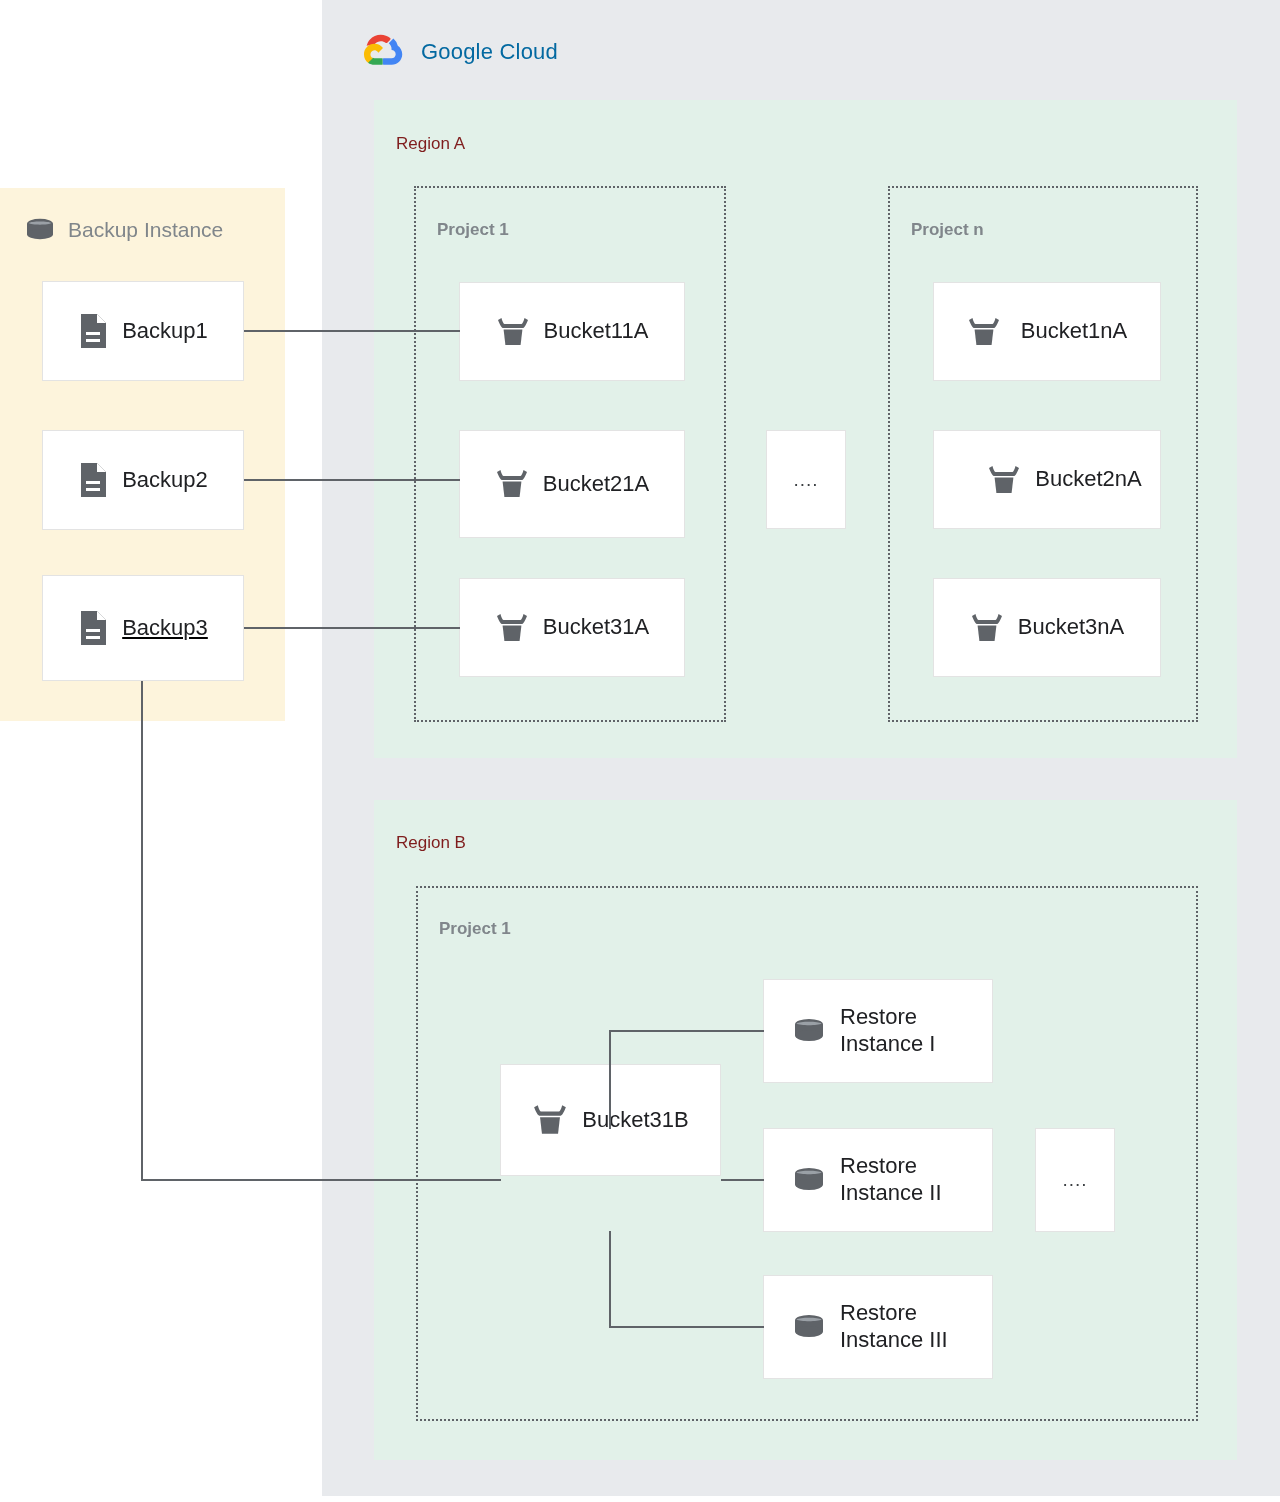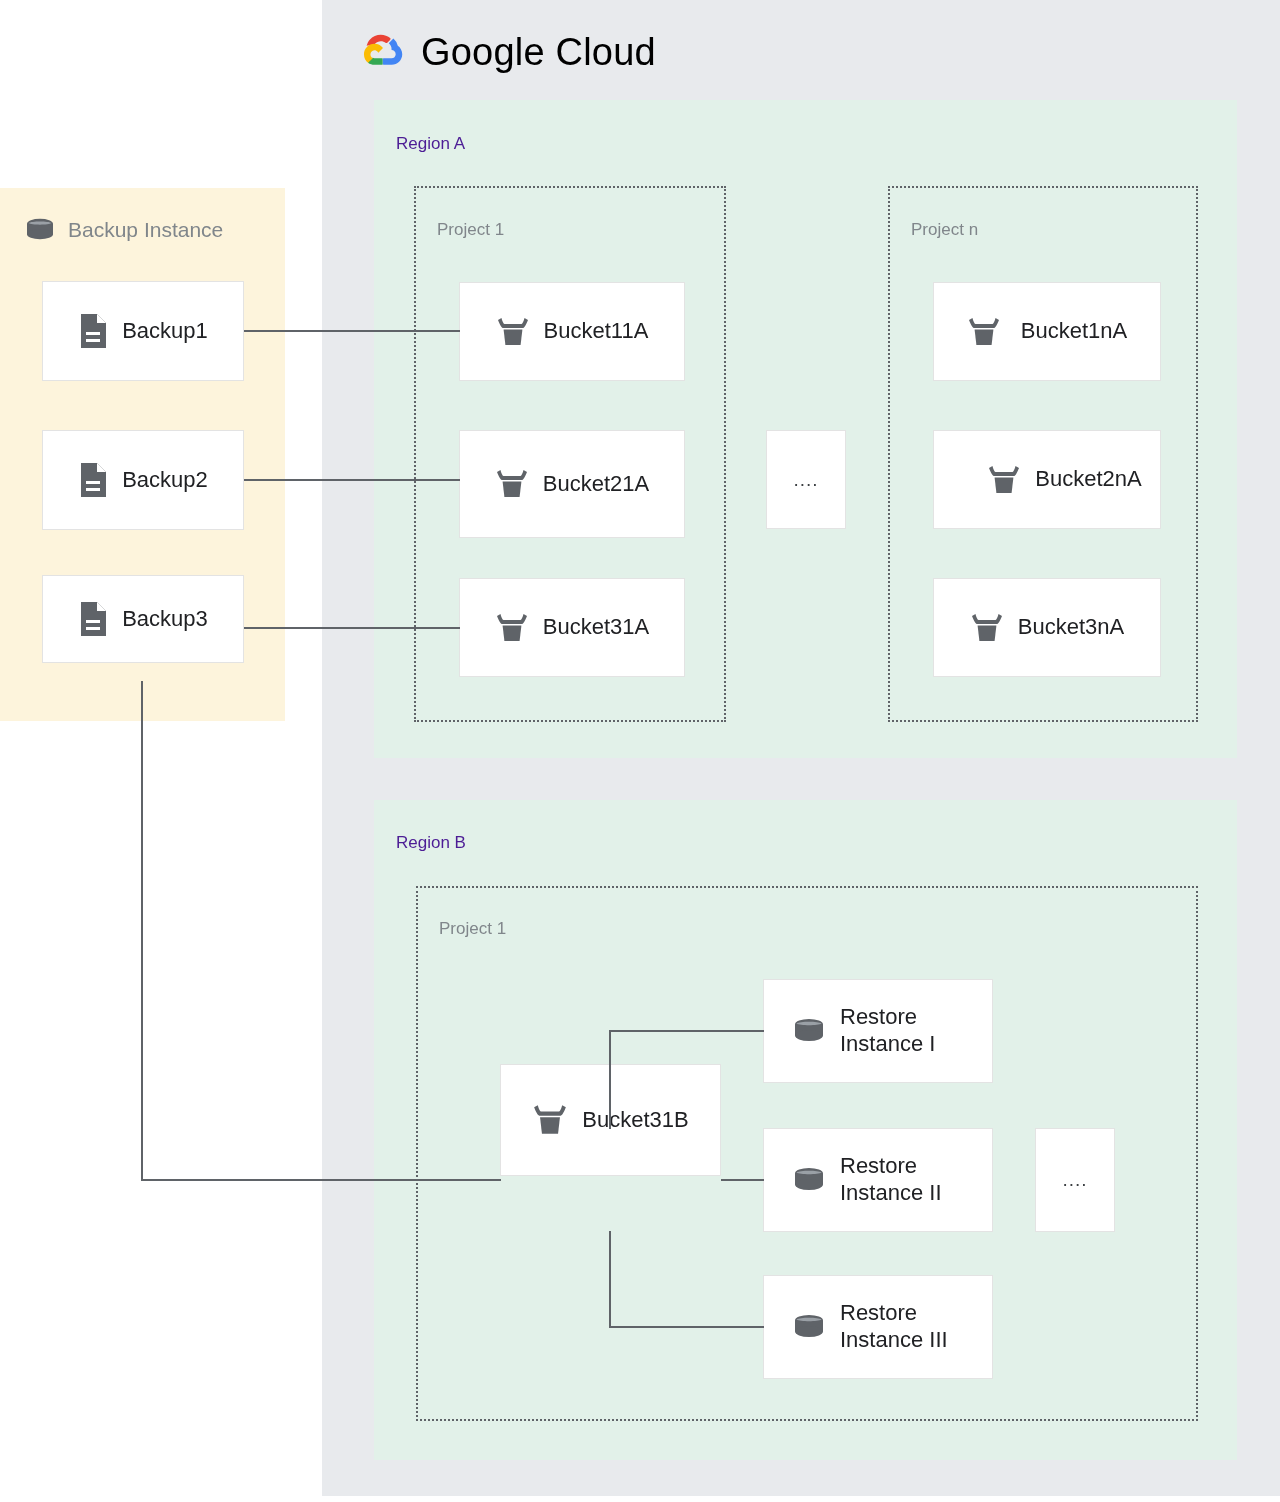--- a/index.html
+++ b/index.html
@@ -3,28 +3,28 @@
 <meta charset="utf-8">
 <style>
   html,body{margin:0;padding:0;background:#ffffff;}
   body{font-family:"Liberation Sans","DejaVu Sans",sans-serif;}
   #stage{position:relative;width:1280px;height:1502px;overflow:hidden;background:#ffffff;}
 
   
   .gcp-panel{position:absolute;left:322px;top:0;width:958px;height:1496px;background:#e8eaed;}
   .gcp-logo-wrap{position:absolute;left:358px;top:30px;display:flex;align-items:center;gap:13px;}
   .gcp-logo{width:50px;height:44px;display:block;}
-  .gcp-word{font-size:38px;color:#000000;letter-spacing:.2px;white-space:nowrap;}
+  .gcp-word{font-size:22px;color:#0369a1;letter-spacing:.2px;white-space:nowrap;}
   .gcp-word b{font-weight:400;}
 
   .region{position:absolute;background:#e2f1e9;}
-  .region-label{position:absolute;font-size:17px;color:#4c1d95;}
+  .region-label{position:absolute;font-size:17px;color:#7f1d1d;}
 
   .project{position:absolute;border:2px dotted #5f6368;box-sizing:border-box;}
-  .project-label{position:absolute;font-size:17px;color:#80868b;}
+  .project-label{position:absolute;font-size:17px;color:#80868b;font-weight:bold;}
 
   
   .backup-zone{position:absolute;left:0;top:188px;width:285px;height:533px;background:#fdf4dc;}
   .backup-zone-head{position:absolute;left:24px;top:217px;display:flex;align-items:center;gap:12px;}
   .bz-label{font-size:21px;color:#80868b;white-space:nowrap;}
 
   
   .node{position:absolute;background:#ffffff;border:1px solid #e3e3e3;box-sizing:border-box;
         display:flex;align-items:center;justify-content:center;gap:14px;}
   .node .lbl{font-size:22px;color:#202124;line-height:1.22;white-space:pre-line;}
@@ -193,21 +193,21 @@
   <div class="node" style="left:42px;top:430px;width:202px;height:100px;">
     <svg class="ico" width="30" height="36" viewBox="0 0 30 36">
       <path d="M3 1 L19 1 L28 10 L28 35 L3 35 Z" fill="#5f6368"></path>
       <path d="M19 1 L28 10 L19 10 Z" fill="#ffffff"></path>
       <rect x="8" y="19" width="14" height="3" fill="#ffffff"></rect>
       <rect x="8" y="26" width="14" height="3" fill="#ffffff"></rect>
     </svg>
     <span class="lbl">Backup2</span>
   </div>
 
-  <div class="node" style="left:42px;top:575px;width:202px;height:88px;">
+  <div class="node" style="left:42px;top:575px;width:202px;height:106px;text-decoration:underline;">
     <svg class="ico" width="30" height="36" viewBox="0 0 30 36">
       <path d="M3 1 L19 1 L28 10 L28 35 L3 35 Z" fill="#5f6368"></path>
       <path d="M19 1 L28 10 L19 10 Z" fill="#ffffff"></path>
       <rect x="8" y="19" width="14" height="3" fill="#ffffff"></rect>
       <rect x="8" y="26" width="14" height="3" fill="#ffffff"></rect>
     </svg>
     <span class="lbl">Backup3</span>
   </div>
 
   <div class="wire h" style="left:244px;top:330px;width:216px;"></div>

